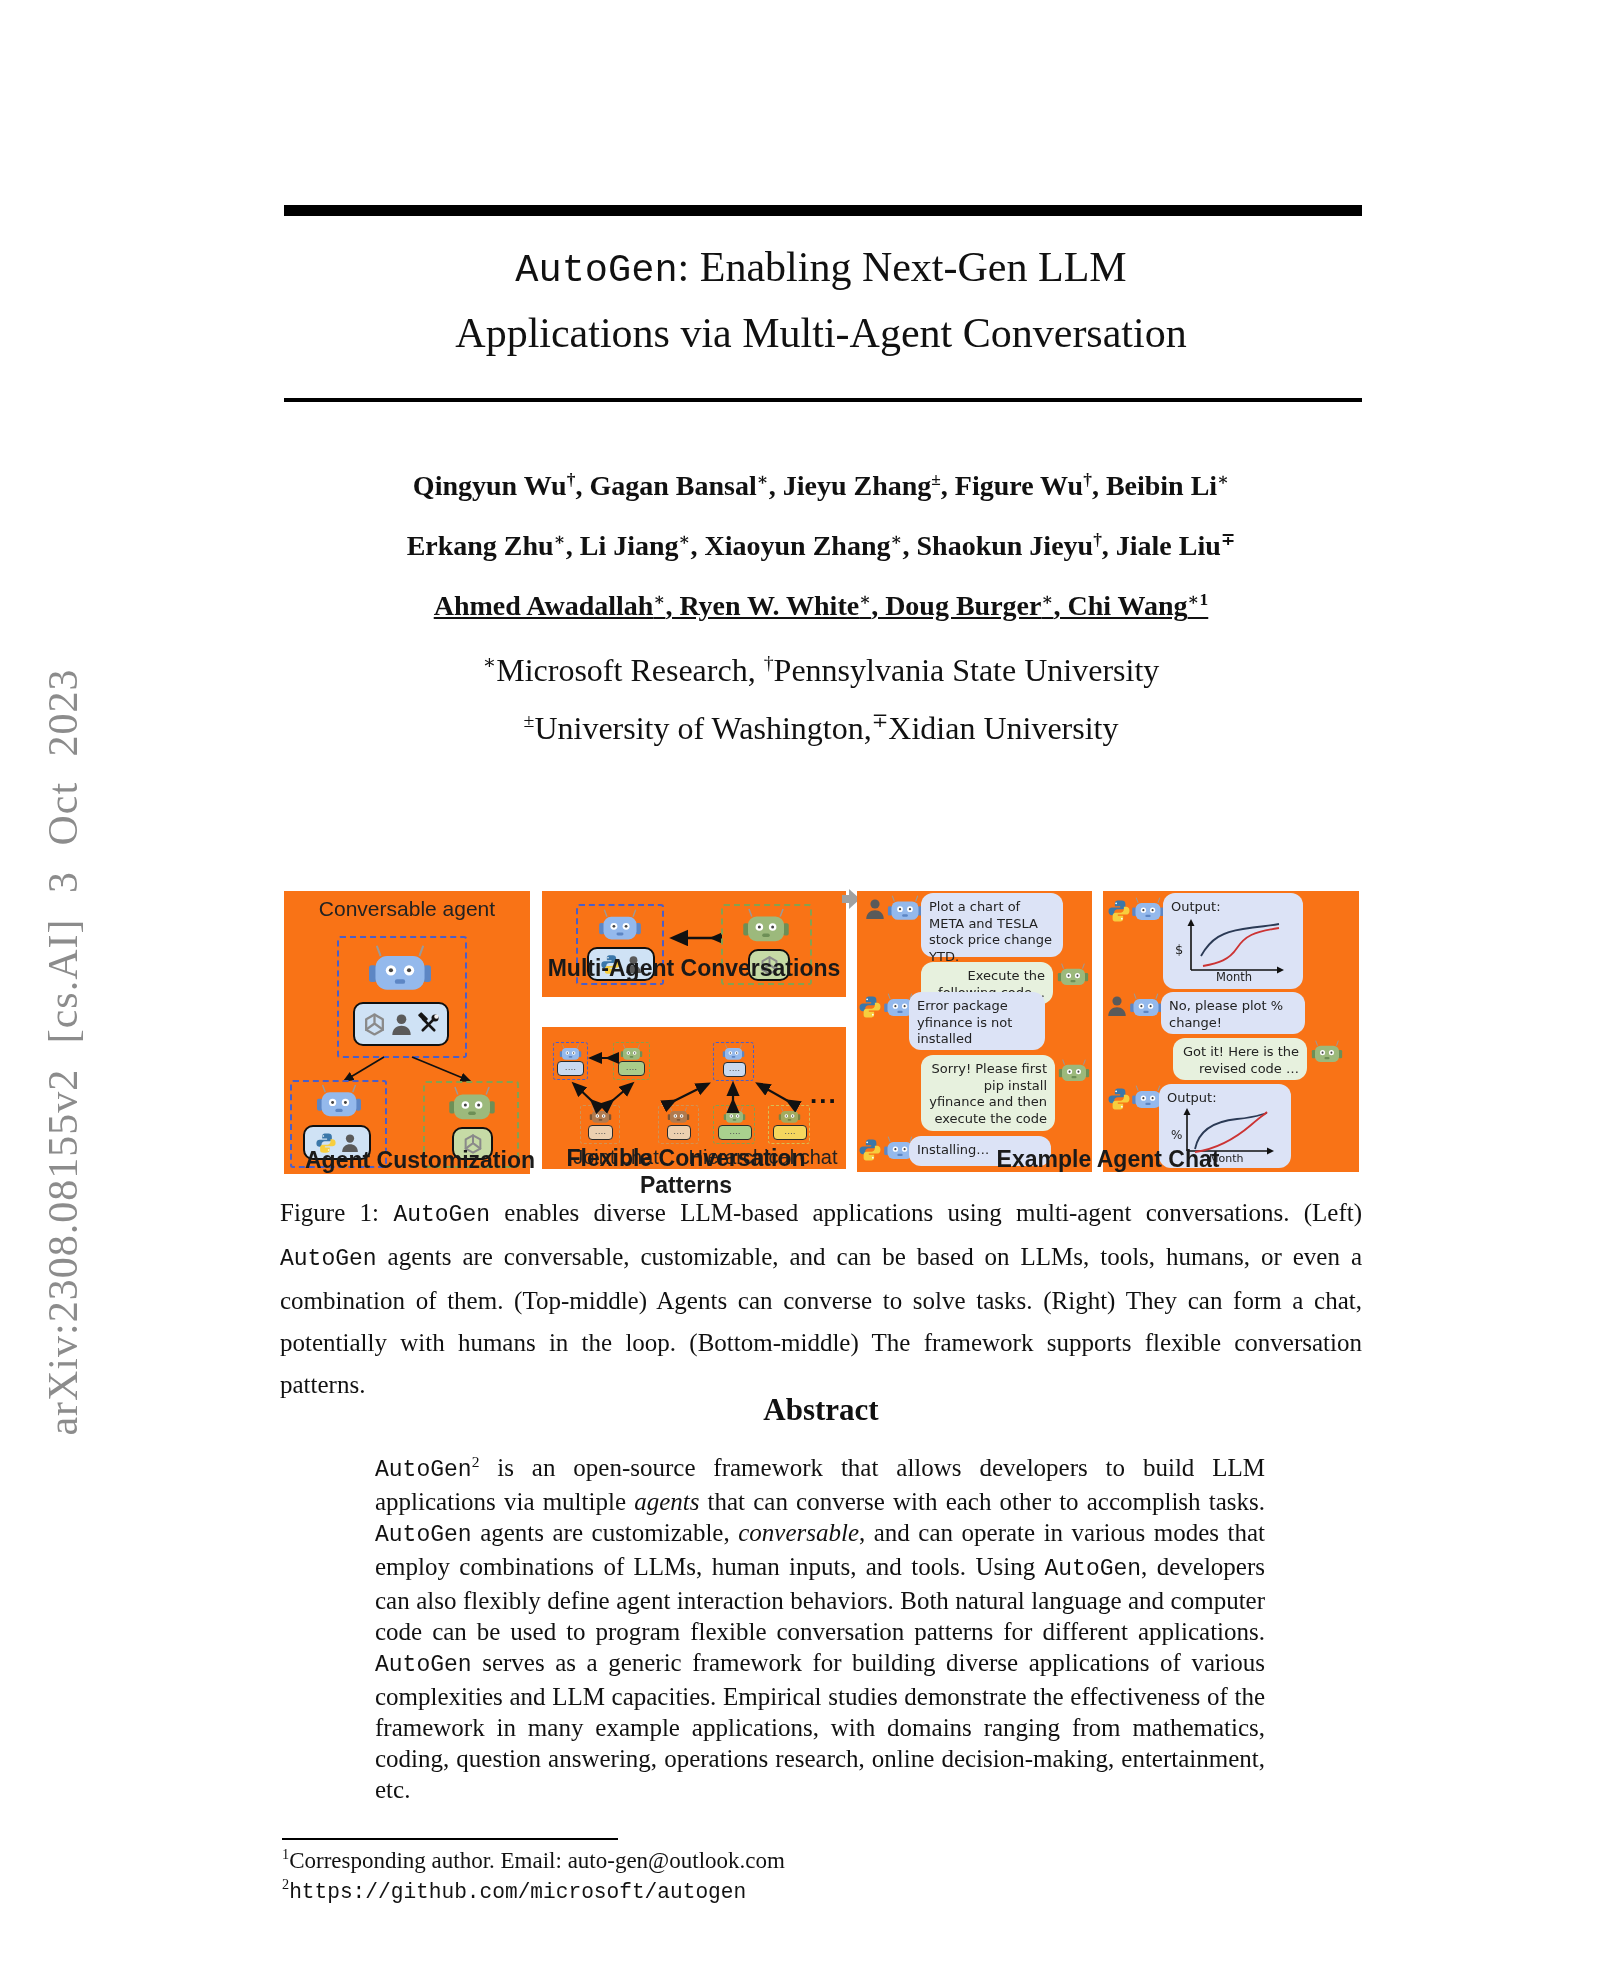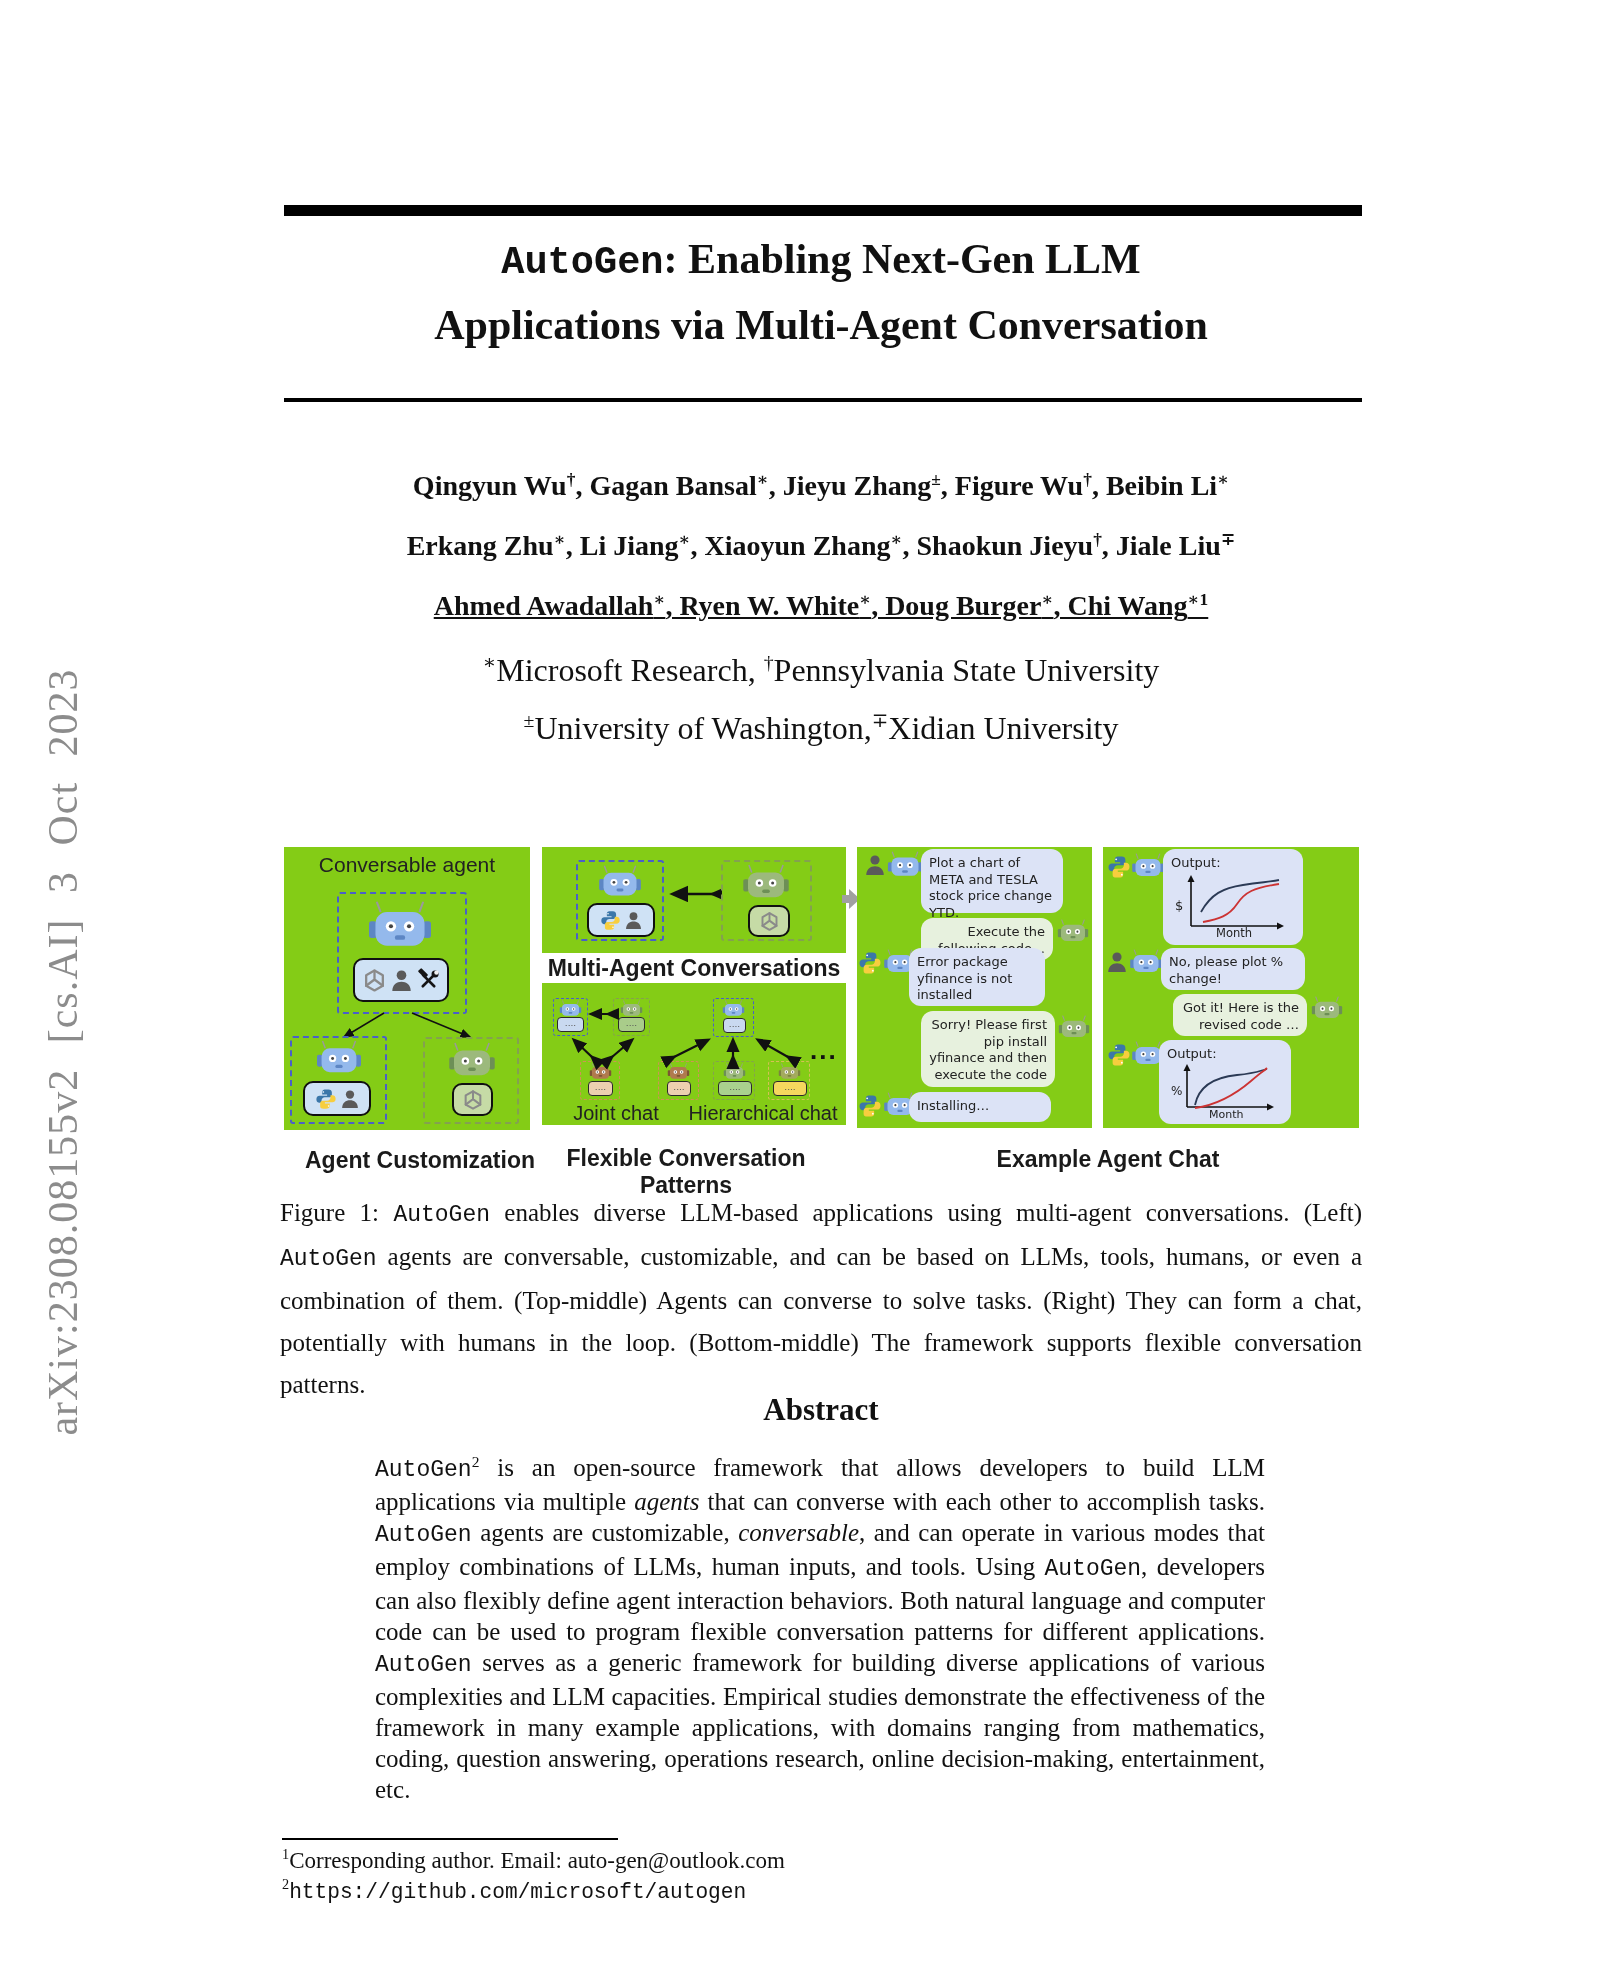--- a/index.html
+++ b/index.html
@@ -7,30 +7,30 @@
         font-family:"Liberation Serif","DejaVu Serif",serif;color:#111;}
   .abs{position:absolute;}
   .serif{font-family:"Liberation Serif","DejaVu Serif",serif;}
   .sans{font-family:"Liberation Sans","DejaVu Sans",sans-serif;}
   .seg-mono{font-family:"Liberation Mono","DejaVu Sans Mono",monospace;font-size:0.92em;}
   .seg-sup{vertical-align:super;font-size:0.62em;line-height:0;}
   .seg-i{font-style:italic;}
 
   
   .rule{background:#000;}
-  #title{left:280px;top:228px;width:1082px;text-align:center;font-weight:bold;font-size:42px;line-height:62px;}
+  #title{left:280px;top:236px;width:1082px;text-align:center;font-weight:normal;font-size:42px;line-height:62px;}
   .author-line{left:280px;width:1082px;text-align:center;font-weight:bold;font-size:28px;}
   .affil-line{left:280px;width:1082px;text-align:center;font-size:32px;}
 
   
   #arxiv-side{left:-370px;top:1029px;width:864px;height:46px;transform:rotate(-90deg);
     text-align:center;font-size:42px;color:#8c8c8c;word-spacing:14px;letter-spacing:1px;white-space:nowrap;}
 
   
-  .panel{position:absolute;background:#84cc16;}
+  .panel{position:absolute;background:#f97316;margin-top:44px;}
   .dbox{position:absolute;border:2px dashed #4a5fc9;border-radius:3px;}
   .dbox.green{border-color:#84a150;}
   .dbox.thin{border-width:1.5px;}
   .dbox.orange{border-color:#cf9355;}
   .dbox.yellow{border-color:#d6bf55;}
   .pill{position:absolute;background:#cfe2f5;border:2px solid #101010;border-radius:10px;
         display:flex;align-items:center;justify-content:center;gap:4px;}
   .pill.green{background:#c6dba6;}
   .bot-blue{--c1:#94b9ec;--c2:#5d86c4;}
   .bot-green{--c1:#9cb97c;--c2:#6d8f56;}

